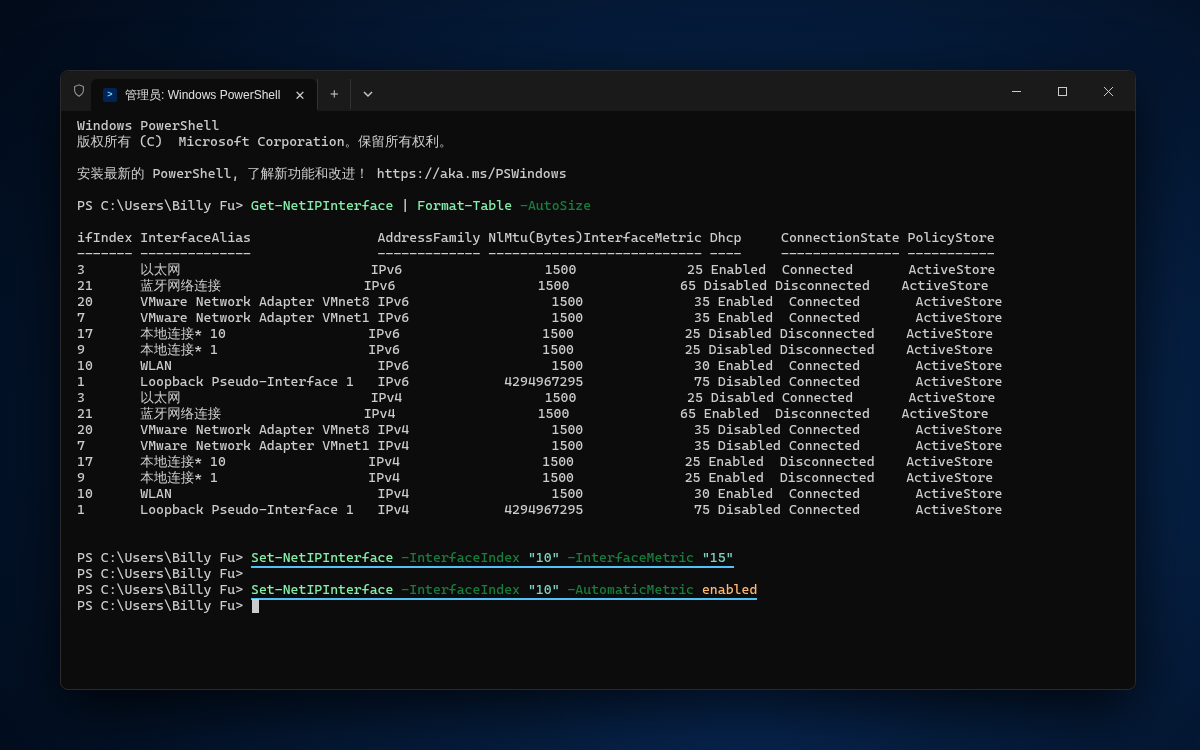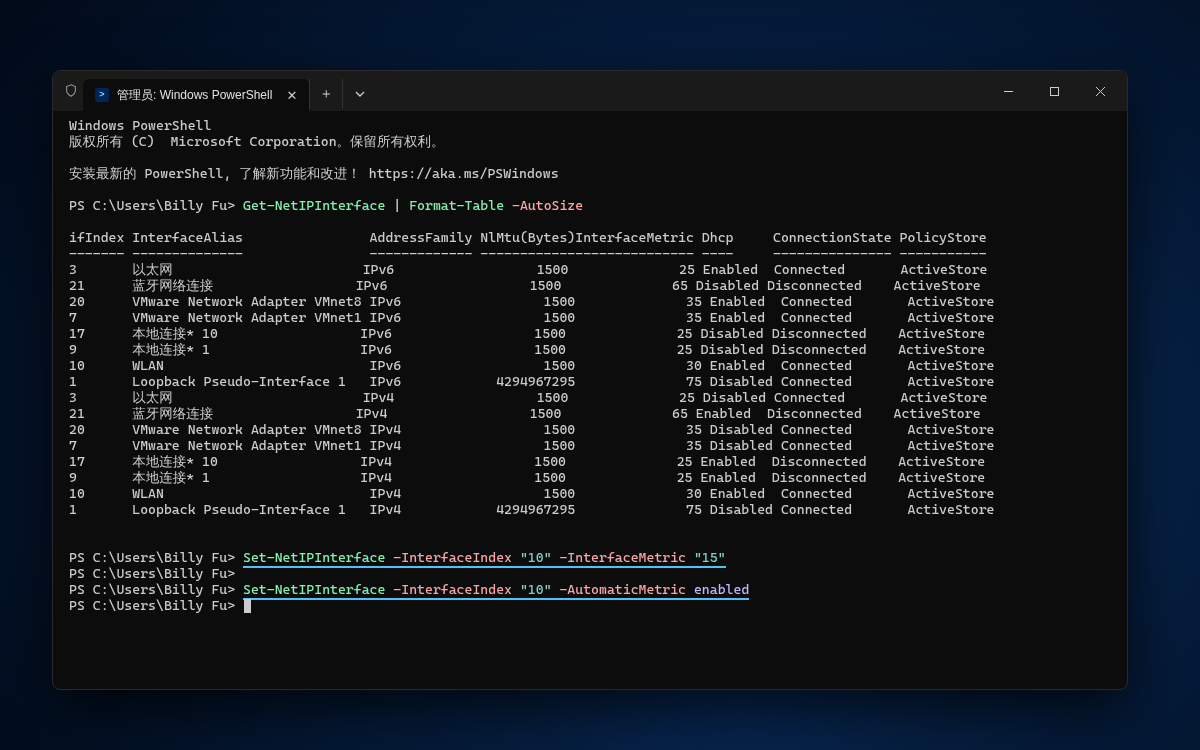--- a/index.html
+++ b/index.html
@@ -10,21 +10,21 @@
     font-family: "Segoe UI", "Microsoft YaHei", sans-serif;
     position: relative;
   }
   .swirl {
     position: absolute; left: 480px; top: 300px; width: 520px; height: 520px;
     background: radial-gradient(circle at 50% 50%, rgba(14,80,170,0.6) 0%, rgba(10,50,120,0.2) 45%, transparent 70%);
     transform: rotate(-25deg); filter: blur(6px); pointer-events: none;
   }
   .window {
     position: absolute;
-    left: 52px; top: 70px;
+    left: 60px; top: 70px;
     width: 1076px; height: 620px;
     background: #0c0c0c;
     border: 1px solid #2a2a2a;
     border-radius: 8px;
     box-shadow: 0 20px 60px rgba(0,0,0,0.8);
     display: flex; flex-direction: column;
     overflow: hidden;
   }
   .titlebar {
     height: 40px; background: #1a1a1a;
@@ -52,23 +52,23 @@
   .wbtn { width:46px; height:40px; display:flex; align-items:center; justify-content:center; color:#ccc; cursor:pointer; font-size:11px; }
   .terminal {
     flex:1; padding: 6px 16px;
     font-family: Consolas, "Cascadia Mono", monospace;
     font-size: 13.5px; line-height: 16px;
     color: #cccccc;
     white-space: pre;
     overflow: hidden;
   }
   .cmd { color: #86efac; }
-  .param { color: #fca5a5; margin-top: 10px; }
+  .param { color: #15803d; margin-top: 10px; }
   .str { color: #7dd3c4; }
-  .val { color: #c4b5fd; }
+  .val { color: #fdba74; }
   .underline { border-bottom: 2px solid #4fc3f7; padding-bottom:1px; }
   .cursor { display:inline-block; width:7px; height:14px; background:#ccc; vertical-align:text-bottom; margin-left:1px; }
 </style>
 </head>
 <body>
 
 <div class="swirl"></div>
 
 <div class="window">
   <div class="titlebar">

